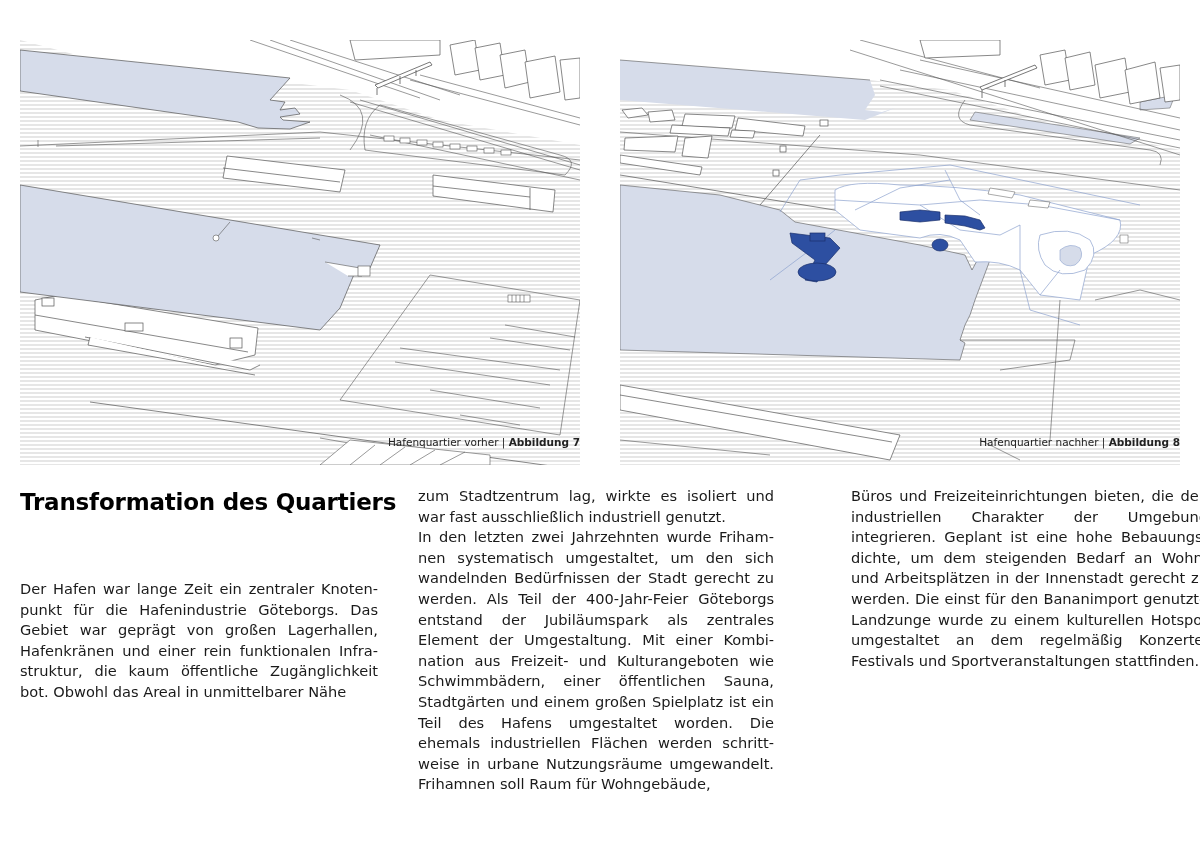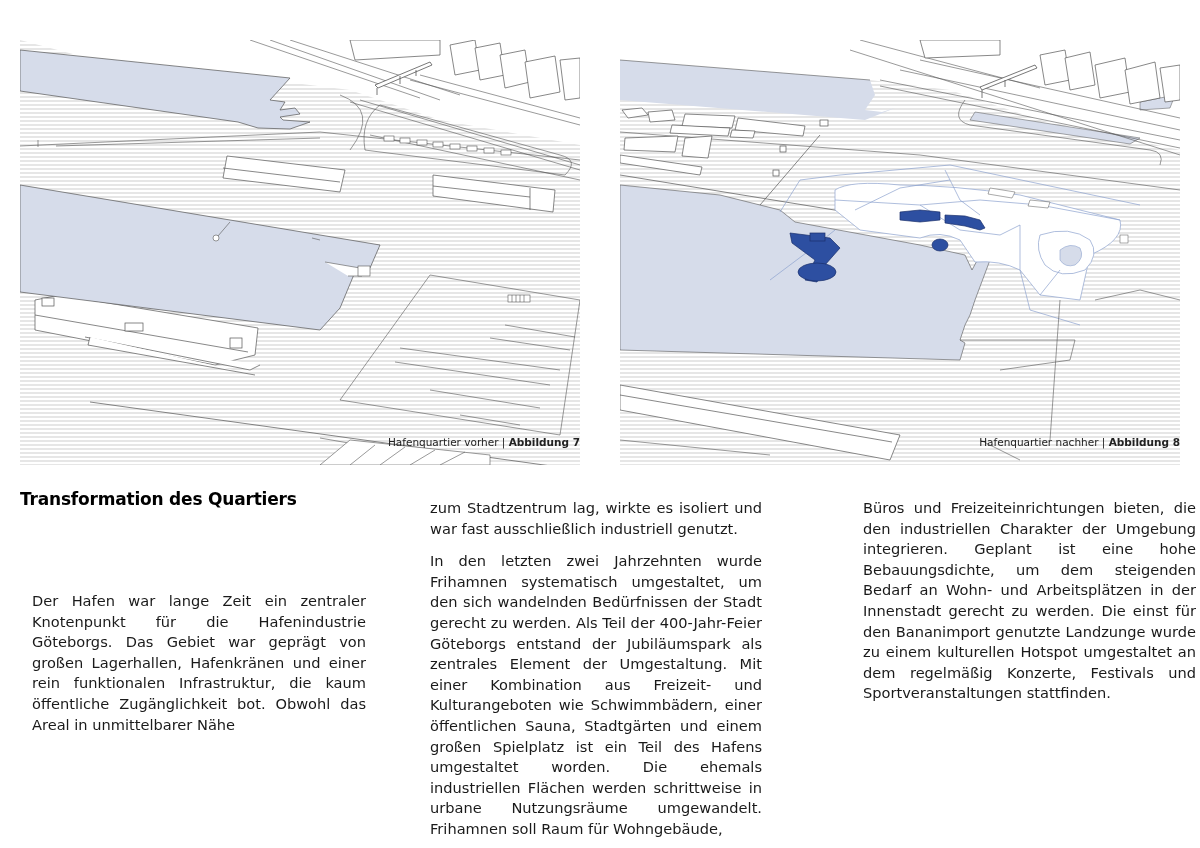--- a/index.html
+++ b/index.html
@@ -5,23 +5,23 @@
   html, body { margin: 0; padding: 0; background: #ffffff; }
   body { width: 1200px; height: 848px; position: relative; overflow: hidden; font-family: "DejaVu Sans", "Liberation Sans", sans-serif; color: #1a1a1a; }
   .figure { position: absolute; top: 40px; height: 425px; overflow: hidden; }
   #fig7 { left: 20px; width: 560px; }
   #fig8 { left: 620px; width: 560px; }
   .figure svg { display: block; width: 100%; height: 100%; }
   .caption { position: absolute; top: 436px; font-size: 10.5px; white-space: nowrap; color: #222; }
   .caption b { font-weight: bold; }
   #cap7 { right: 620px; }
   #cap8 { right: 20px; }
-  h1 { position: absolute; left: 20px; top: 489px; margin: 0; font-size: 17px; font-weight: bold; letter-spacing: -0.2px; color: #000; }
+  h1 { position: absolute; left: 20px; top: 489px; margin: 0; font-size: 23px; font-weight: bold; letter-spacing: -0.2px; color: #000; }
   .col { position: absolute; font-size: 14.6px; line-height: 20.6px; text-align: justify; hyphens: manual; color: #1a1a1a; }
-  .col p { margin: 12px; }
+  .col p { margin: 0; }
   #col1 { left: 20px; top: 579px; width: 358px; }
   #col2 { left: 418px; top: 486px; width: 356px; }
   #col3 { left: 851px; top: 486px; width: 357px; }
 </style>
 </head>
 <body>
 
 <div class="figure" id="fig7">
   <svg viewBox="0 0 560 425">
     <defs>

